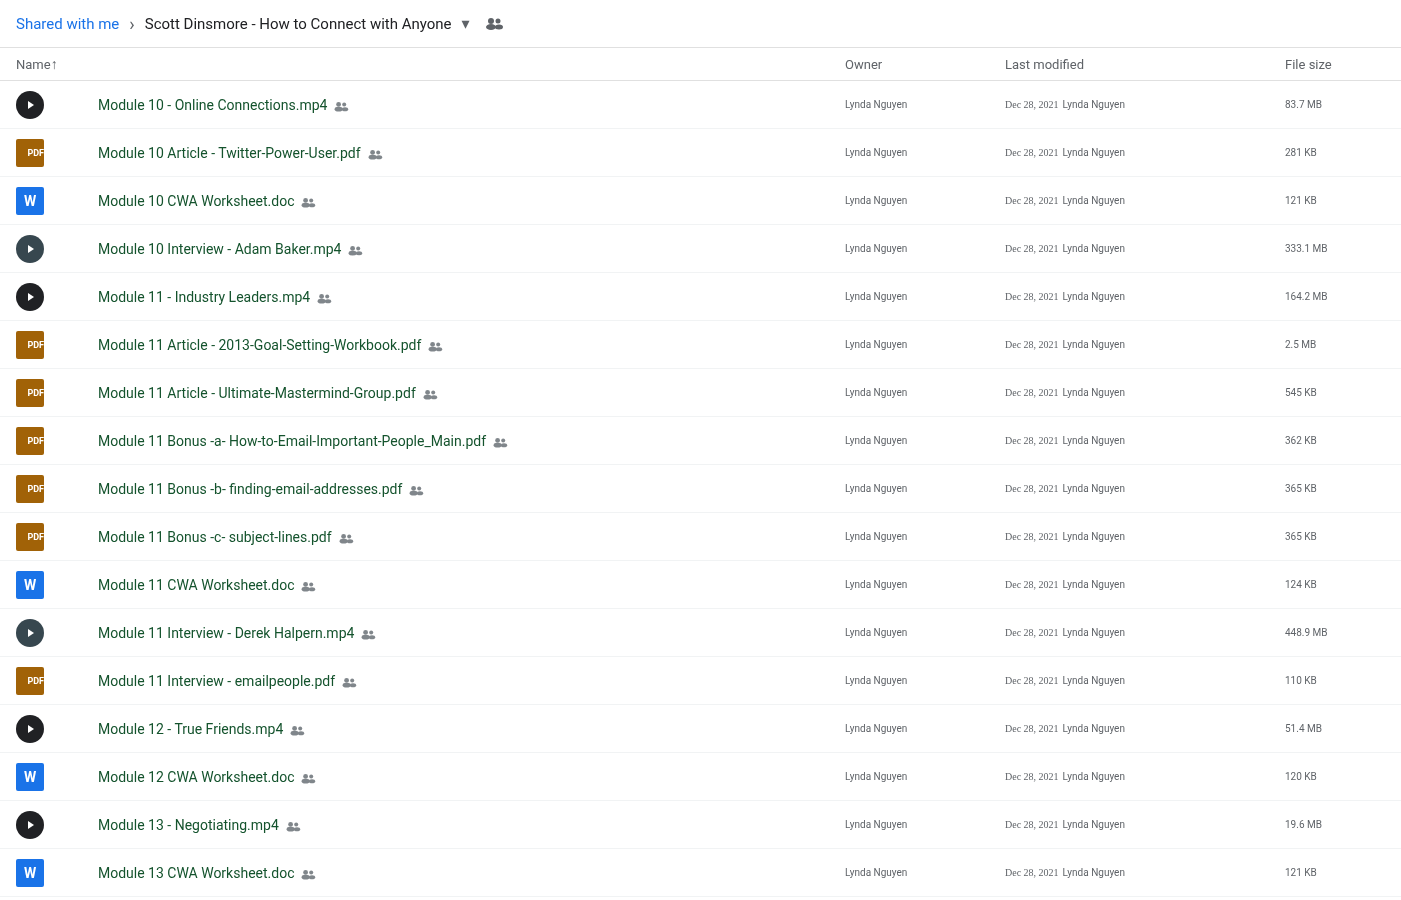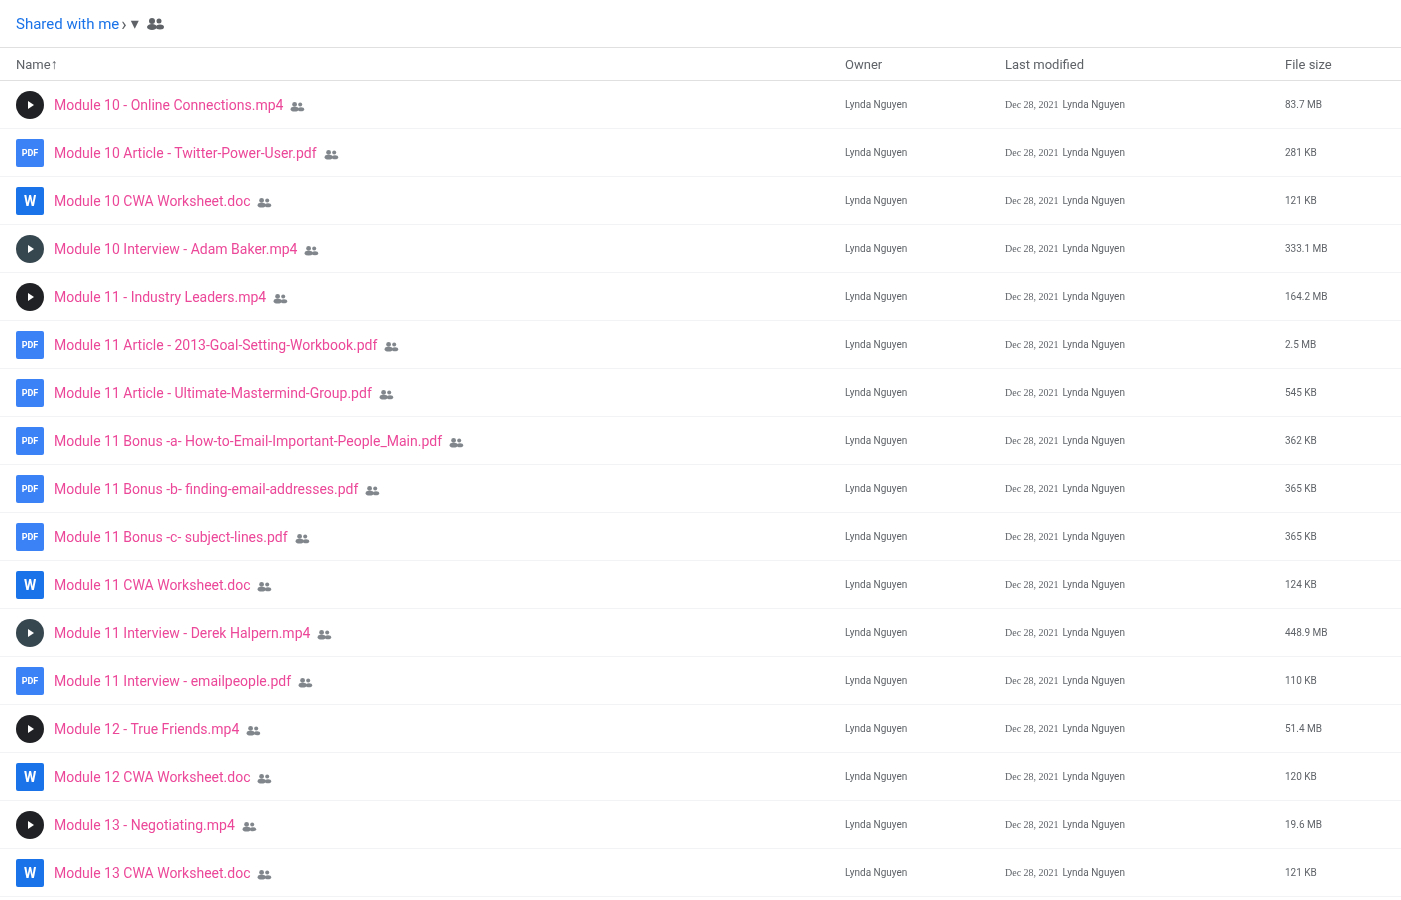--- a/index.html
+++ b/index.html
@@ -10,21 +10,21 @@
       background: #fff;
     }
 
     
     .breadcrumb {
       display: flex;
       align-items: center;
       padding: 8px 16px;
       border-bottom: 1px solid #e0e0e0;
       height: 48px;
-      gap: 0;
+      gap: 8px;
     }
     .breadcrumb-shared {
       color: #1a73e8;
       font-size: 15px;
       cursor: pointer;
     }
     .breadcrumb-chevron {
       color: #5f6368;
       font-size: 18px;
       margin: 0 2px;
@@ -96,43 +96,45 @@
       border-radius: 2px;
       font-size: 11px;
       font-weight: 700;
     }
     .file-icon.video {
       background: #202124;
       border-radius: 50%;
       color: white;
     }
     .file-icon.pdf {
-      background: #3b82f6;
+      background: #a16207;
       color: white;
       font-size: 9px;
       font-weight: 700;
+      justify-content: flex-end;
     }
     .file-icon.word {
       background: #1a73e8;
       color: white;
       font-size: 13px;
       font-weight: 700;
     }
     .file-icon.video-dark {
       background: #37474f;
       border-radius: 50%;
       color: white;
     }
 
     .file-label {
       font-size: 14px;
-      color: #ec4899;
+      color: #14532d;
       display: flex;
       align-items: center;
       gap: 6px;
+      margin-left: 44px;
     }
     .shared-icon {
       color: #80868b;
       font-size: 14px;
     }
 
     .col-owner, .col-modified, .col-size {
       font-size: 10px;
       color: #5f6368;
     }
@@ -142,20 +144,21 @@
     }
     .mod-date { color: #5f6368; font-family: Liberation Serif, serif; }
     .mod-by { color: #5f6368; }
   </style>
 </head>
 <body>
 
 <div class="breadcrumb">
   <span class="breadcrumb-shared">Shared with me</span>
   <span class="breadcrumb-chevron">›</span>
+  <span class="breadcrumb-current">Scott Dinsmore - How to Connect with Anyone</span>
   <span class="breadcrumb-dropdown-icon">▾</span>
   <span class="breadcrumb-people-icon">
     <svg width="20" height="14" viewBox="0 0 20 14" fill="none" xmlns="http://www.w3.org/2000/svg">
       <circle cx="7" cy="5" r="3" fill="#5f6368"></circle>
       <ellipse cx="7" cy="11" rx="5" ry="3" fill="#5f6368"></ellipse>
       <circle cx="14" cy="5" r="2.5" fill="#5f6368"></circle>
       <ellipse cx="15" cy="11" rx="4" ry="2.5" fill="#5f6368"></ellipse>
     </svg>
   </span>
 </div>

